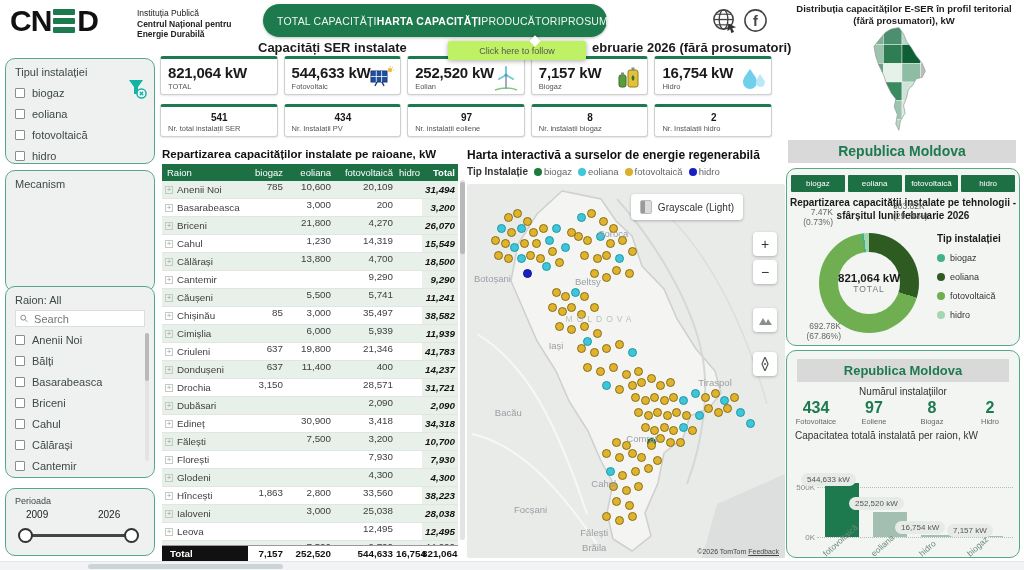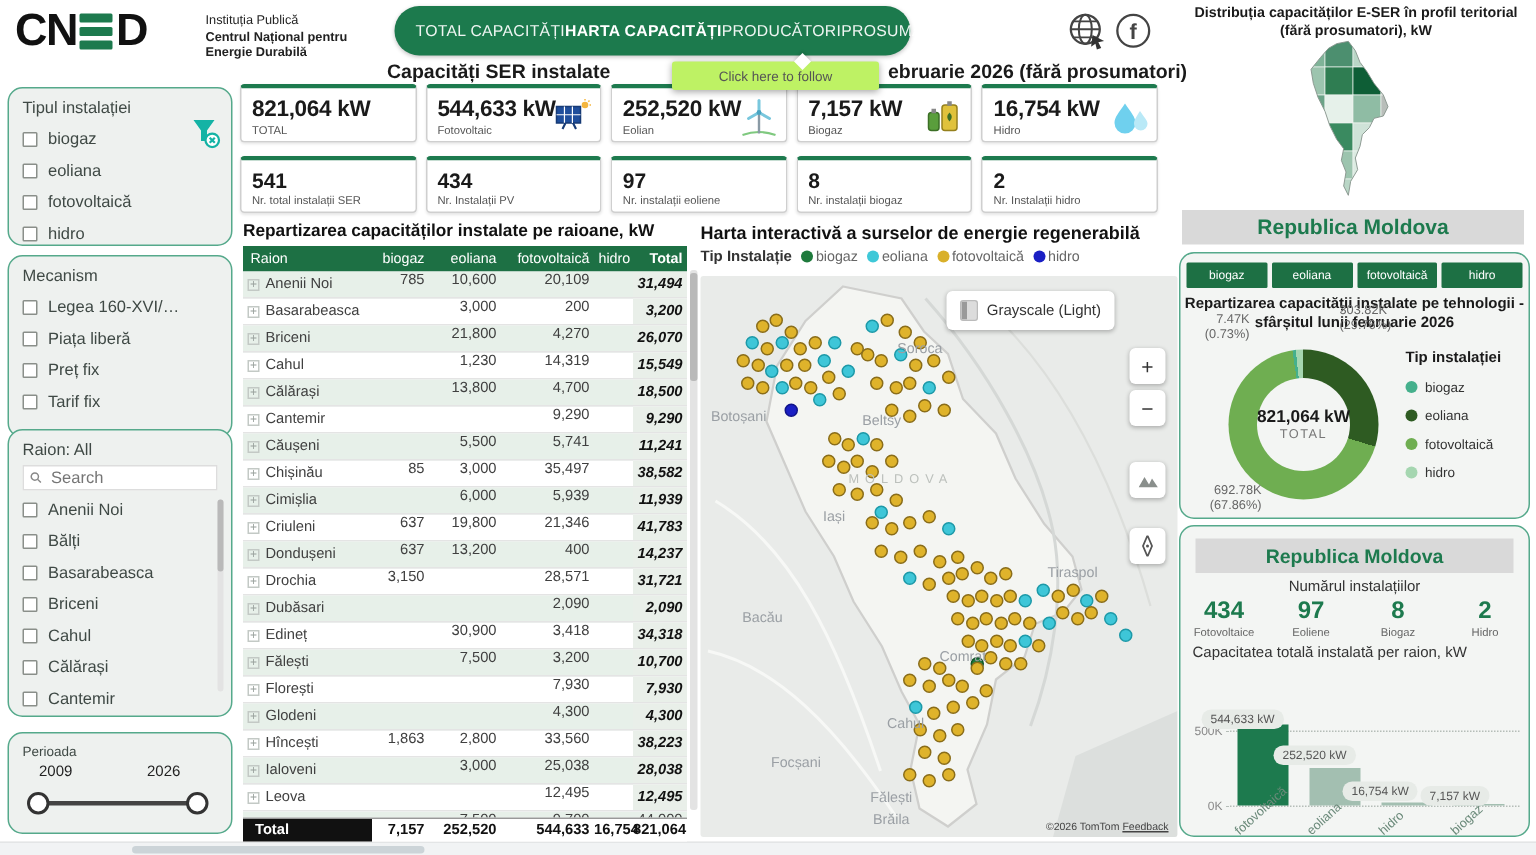--- a/index.html
+++ b/index.html
@@ -24,21 +24,21 @@
   .pg-title{top:40px;font-size:13px;font-weight:800;color:#1a1a1a;}
   .tooltip{left:448px;top:41px;width:138px;height:19px;background:#bef264;box-shadow:0 1px 5px rgba(0,0,0,.35);border-radius:2px;display:flex;align-items:center;justify-content:center;font-size:9px;color:#555;z-index:5;}
   .tooltip::before{content:"";position:absolute;top:-4px;left:60%;width:8px;height:8px;background:#fff;transform:rotate(45deg);box-shadow:-1px -1px 2px rgba(0,0,0,.12);}
 
   
   .kpi-row{left:160px;width:612px;display:flex;gap:6px;}
   .kpi-card{flex:1;background:#fff;border:1px solid #cfcfcf;border-top:3px solid #1d7a4e;border-radius:3px;box-shadow:0 1px 2px rgba(0,0,0,.10);padding:5px 6px 3px 7px;position:relative;}
   .kpi-val{font-size:15px;font-weight:800;color:#1a1a1a;letter-spacing:-.2px;}
   .kpi-lbl{font-size:7.5px;color:#555;margin-top:1px;}
   .kpi-ic{position:absolute;right:5px;top:7px;}
-  .cnt-val{font-size:14px;font-weight:800;color:#1a1a1a;}
+  .cnt-val{font-size:10px;font-weight:800;color:#1a1a1a;text-align:center;}
 
   
   .panel{left:5px;width:150px;background:#eef1ef;border:1.5px solid #55a98b;border-radius:10px;padding:7px 9px;}
   .panel-title{font-size:11px;color:#3f4945;margin-bottom:4px;}
   .chk-row{display:flex;align-items:center;gap:7px;height:21px;font-size:11px;color:#3f4945;cursor:pointer;}
   .chk{width:10px;height:10px;border:1px solid #8a8f8a;background:#fff;border-radius:1px;flex:0 0 auto;}
   .search{display:flex;align-items:center;gap:4px;background:#fff;border:1px solid #ddd;height:17px;padding:0 4px;margin-bottom:2px;}
   .search input{border:none;outline:none;width:100%;font-size:11px;color:#333;background:transparent;}
   .vscroll{position:absolute;background:#e3e3e3;border-radius:2px;}
   .vthumb{position:absolute;background:#b9b9b9;border-radius:2px;}
@@ -252,38 +252,20 @@
           <polygon points="2,1 16,1 11,8 11,15 7,15 7,8" fill="#14b3a5"></polygon>
           <circle cx="14.5" cy="14.5" r="4.5" fill="#fff" stroke="#14b3a5" stroke-width="1.5"></circle>
           <line x1="12.8" y1="12.8" x2="16.2" y2="16.2" stroke="#14b3a5" stroke-width="1.5"></line>
           <line x1="16.2" y1="12.8" x2="12.8" y2="16.2" stroke="#14b3a5" stroke-width="1.5"></line>
         </svg>
     </div>
   </div>
 
   <div class="abs panel" style="top:170px;height:122px;">
     <div class="panel-title">Mecanism</div>
-    <div id="mechOpts">
-        <div class="chk-row">
-          <span class="chk"></span>
-          <span>Legea 160-XVI/…</span>
-        </div>
-        <div class="chk-row">
-          <span class="chk"></span>
-          <span>Piața liberă</span>
-        </div>
-        <div class="chk-row">
-          <span class="chk"></span>
-          <span>Preț fix</span>
-        </div>
-        <div class="chk-row">
-          <span class="chk"></span>
-          <span>Tarif fix</span>
-        </div>
-      </div>
   </div>
 
   <div class="abs panel" style="top:286px;height:192px;">
     <div class="panel-title">Raion: All</div>
     <div class="search">
       <svg width="9" height="9" viewBox="0 0 10 10">
           <circle cx="4" cy="4" r="3" fill="none" stroke="#888" stroke-width="1.2"></circle>
           <line x1="6.2" y1="6.2" x2="9" y2="9" stroke="#888" stroke-width="1.2"></line>
         </svg>
       <input type="text" placeholder="Search" style="">
@@ -471,21 +453,21 @@
         <div class="td">
           <div class="tot-col">41,783</div>
         </div>
       </div>
       <div class="tr tint-row">
         <div class="td raion-cell tint">
           <span class="expand">+</span>
           <span>Dondușeni</span>
         </div>
         <div class="td num tint">637</div>
-        <div class="td num tint">13,200</div>
+        <div class="td num tint">11,400</div>
         <div class="td num tint">400</div>
         <div class="td num tint"></div>
         <div class="td">
           <div class="tot-col">14,237</div>
         </div>
       </div>
       <div class="tr">
         <div class="td raion-cell">
           <span class="expand">+</span>
           <span>Drochia</span>

